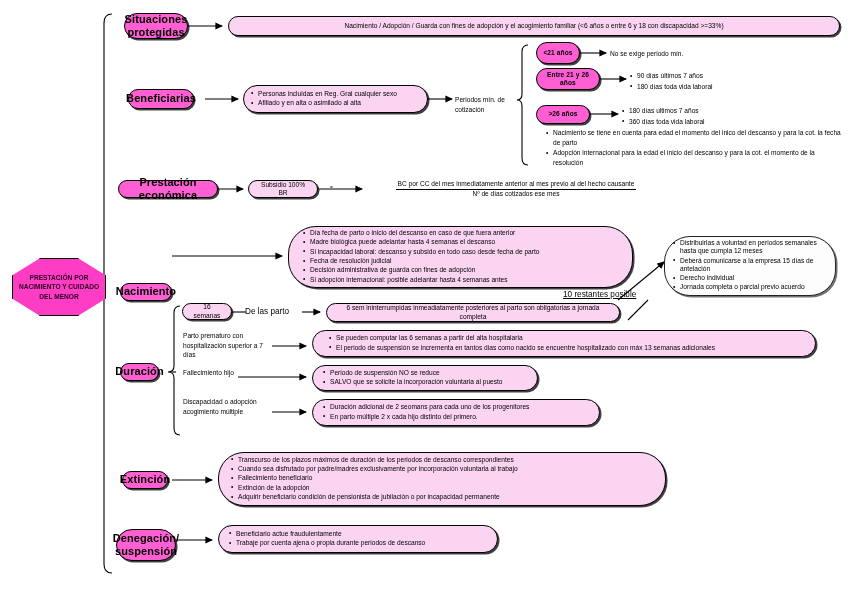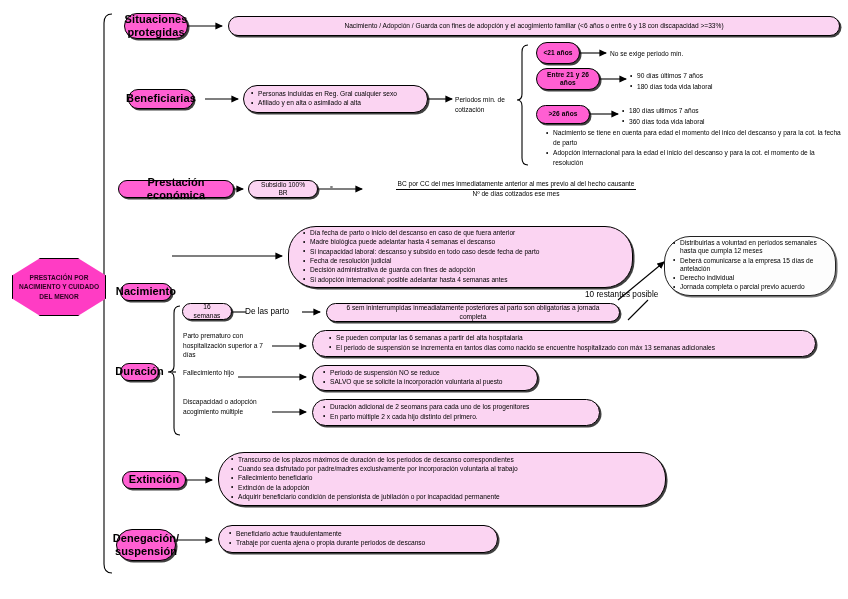--- a/index.html
+++ b/index.html
@@ -132,21 +132,21 @@
   <ul class="bl plain" style="left:622px;top:106px;width:170px;">
     <li>180 días ultimos 7 años</li>
     <li>360 días toda vida laboral</li>
   </ul>
 
   <ul class="bl plain" style="left:546px;top:128px;width:296px;">
     <li>Nacimiento se tiene en cuenta para edad el momento del inico del descanso y para la cot. la fecha de parto</li>
     <li>Adopción internacional para la edad el inicio del descanso y para la cot. el momento de la resolución</li>
   </ul>
 
-  <div class="node pill" style="left:118px;top:180px;width:116px;height:18px;">
+  <div class="node pill" style="left:118px;top:180px;width:100px;height:18px;">
     <span>Prestación económica</span>
   </div>
   <div class="node box center" style="left:248px;top:180px;width:70px;height:18px;border-radius:12px;">
     <span>Subsidio 100% BR</span>
   </div>
   <div class="plain" style="left:330px;top:184px;font-size:5px;">
     <span>=</span>
   </div>
   <div class="frac" style="left:366px;top:180px;width:300px;">
     <div class="num">BC por CC del mes inmediatamente anterior al mes previo al del hecho causante</div>
@@ -168,21 +168,21 @@
   </div>
 
   <div class="node box grey" style="left:664px;top:236px;width:172px;height:60px;padding:4px 8px;">
     <ul class="bl">
       <li>Distribuirlas a voluntad en periodos semanales hasta que cumpla 12 meses</li>
       <li>Deberá comunicarse a la empresa 15 días de antelación</li>
       <li>Derecho individual</li>
       <li>Jornada completa o parcial previo acuerdo</li>
     </ul>
   </div>
-  <div class="plainbig" style="left:585px;top:290px;">
+  <div class="plainbig" style="left:563px;top:290px;text-decoration:underline;">
     <span>10 restantes posible</span>
   </div>
 
   <div class="node pill" style="left:120px;top:363px;width:39px;height:18px;text-align:right;">
     <span>Duración</span>
   </div>
 
   <div class="node box center" style="left:182px;top:303px;width:50px;height:17px;border-radius:12px;">
     <span>16 semanas</span>
   </div>
@@ -216,21 +216,21 @@
   <div class="plain" style="left:183px;top:397px;width:88px;">
     <span>Discapacidad o adopción acogimiento múltiple</span>
   </div>
   <div class="node box" style="left:312px;top:399px;width:288px;height:27px;border-radius:16px;padding:3px 10px;">
     <ul class="bl">
       <li>Duración adicional de 2 seomans para cada uno de los progenitores</li>
       <li>En parto múltiple 2 x cada hijo distinto del primero.</li>
     </ul>
   </div>
 
-  <div class="node pill" style="left:122px;top:471px;width:64px;height:18px;">
+  <div class="node pill" style="left:122px;top:471px;width:46px;height:18px;">
     <span>Extinción</span>
   </div>
   <div class="node box" style="left:218px;top:452px;width:448px;height:54px;border-radius:26px;padding:4px 12px;">
     <ul class="bl">
       <li>Transcurso de los plazos máximos de duración de los periodos de descanso correspondientes</li>
       <li>Cuando sea disfrutado por padre/madres exclusivamente por incorporación voluntaria al trabajo</li>
       <li>Fallecimiento beneficiario</li>
       <li>Extinción de la adopción</li>
       <li>Adquirir beneficiario condición de pensionista de jubilación o por incapacidad permanente</li>
     </ul>

